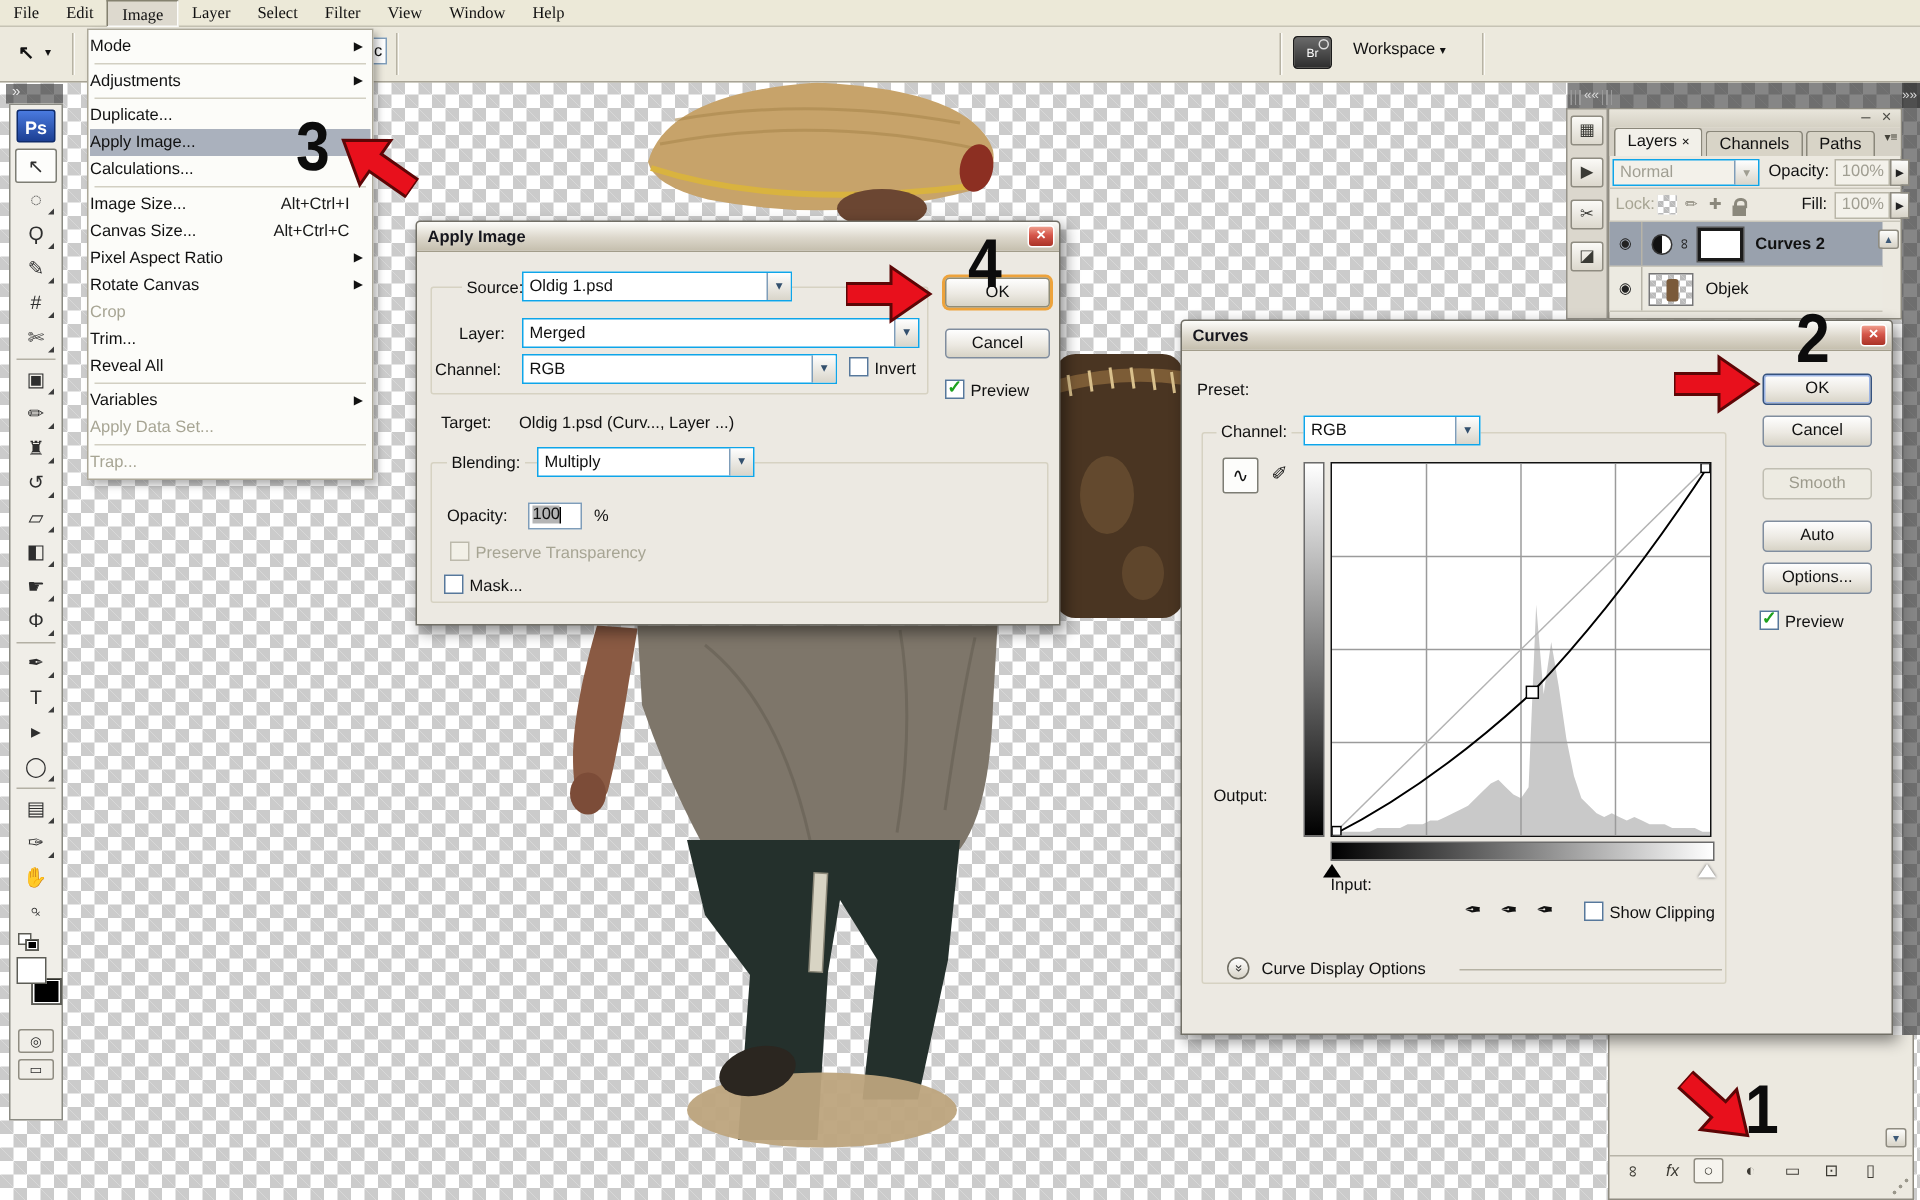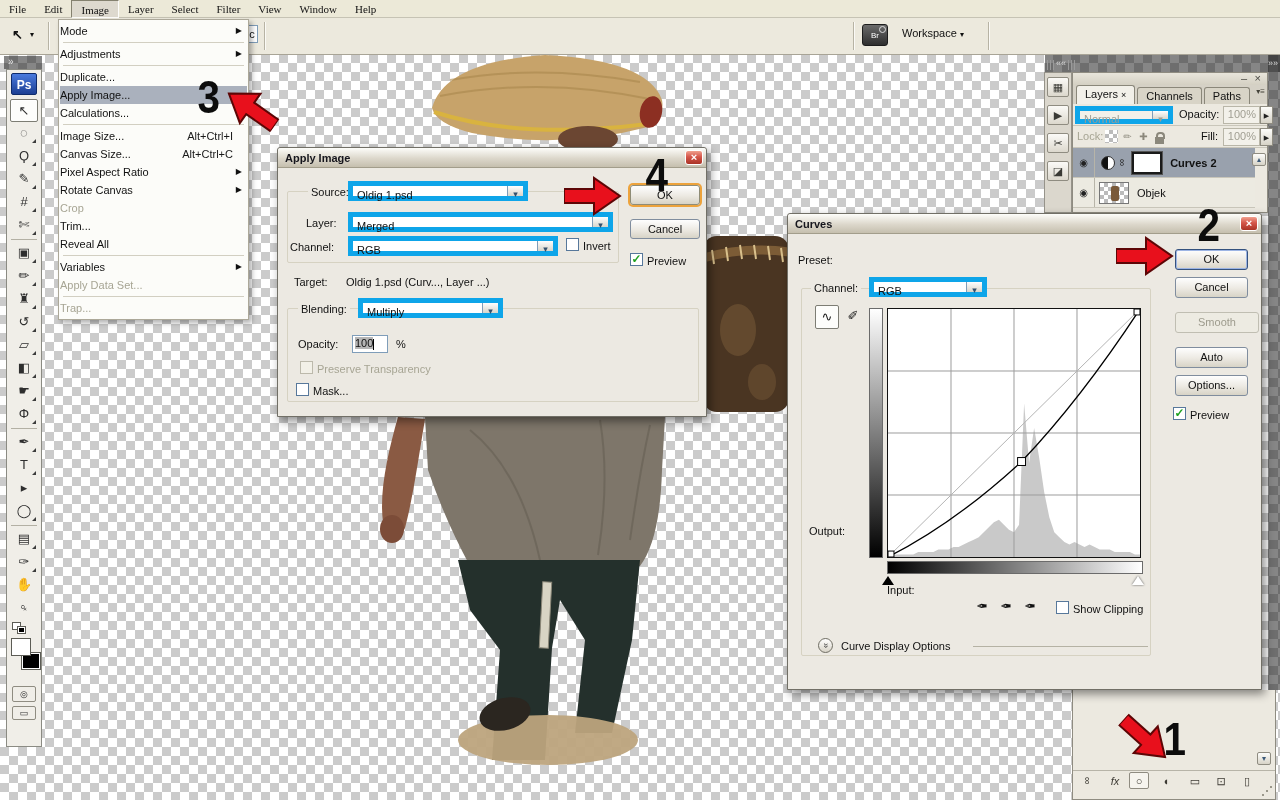--- a/index.html
+++ b/index.html
@@ -45,21 +45,21 @@
   .swatch{position:absolute;border:1px solid #5c5c55;box-shadow:0 0 0 1px #fff inset;}
   
   .dlg{position:absolute;background:#ece9e2;border:1px solid #716f66;border-radius:3px 3px 0 0;box-shadow:3px 4px 10px rgba(0,0,0,.45);}
   .titlebar{height:20px;display:flex;align-items:center;padding:0 3px 0 7px;font-weight:bold;font-size:11px;color:#16161d;
     background:linear-gradient(#fdfdfa,#dcd7cb 55%,#c5bfae);border-bottom:1px solid #a29d8b;border-radius:3px 3px 0 0;}
   .xbtn{margin-left:auto;width:18px;height:15px;background:linear-gradient(#f0a08e,#d5564a 45%,#aa3326);border:1px solid #fff;border-radius:3px;color:#fff;font-weight:bold;font-size:11px;line-height:12px;text-align:center;}
   .btn{position:absolute;background:linear-gradient(#fefefe,#ece9e2 55%,#d7d3c6);border:1px solid #808d9e;border-radius:3px;text-align:center;font-size:11px;line-height:19px;}
   .btn.okfocus{border:1px solid #8f8c76;box-shadow:0 0 0 2px #eda33c;}
   .btn.okdefault{border:1px solid #35527e;box-shadow:inset 0 0 0 1px #9cb4e4;}
   .btn.disabled{color:#9d9b8d;background:#edebe2;border:1px solid #c0beb2;}
-  .combo{position:absolute;background:#fff;border:5px solid #0ea5e9;height:20px;line-height:18px;padding-left:4px;}
+  .combo{position:absolute;background:#fff;border:1px solid #0ea5e9;height:20px;line-height:18px;padding-left:4px;}
   .combo .ar{position:absolute;right:0;top:0;bottom:0;width:16px;background:linear-gradient(#fefefe,#d9d5ca);border-left:1px solid #7f9db9;color:#33506e;text-align:center;font-size:9px;line-height:17px;}
   .combo.dis{background:#f3f1ea;color:#a09e92;}
   .combo.dis .ar{color:#a09e92;}
   .ckb{position:absolute;width:13px;height:13px;border:1px solid #57789b;background:#fff;text-align:center;}
   .ckb i{font-style:normal;color:#1ea11e;font-weight:bold;font-size:12px;line-height:11px;position:relative;top:-1px;}
   .ckb.dis{border-color:#bcb9ab;background:#f2f0e7;}
   .grp{position:absolute;border:1px solid #d6d2c2;border-radius:2px;}
   .lab{position:absolute;white-space:nowrap;}
   .dim{color:#a7a594;}
   
@@ -249,21 +249,21 @@
 </div>
 
 <div class="dlg" style="left:787px;top:213px;width:475px;height:477px;z-index:45;">
   <div class="titlebar">
     <span>Curves</span>
     <div class="xbtn">×</div>
   </div>
   <span class="lab" style="left:10px;top:40px;">Preset:</span>
   <div class="btn okdefault" style="left:387px;top:35px;width:73px;height:21px;">OK</div>
   <div class="btn" style="left:387px;top:63px;width:73px;height:21px;">Cancel</div>
-  <div class="btn disabled" style="left:387px;top:98px;width:84px;height:21px;">Smooth</div>
+  <div class="btn disabled" style="left:387px;top:98px;width:73px;height:21px;">Smooth</div>
   <div class="btn" style="left:387px;top:133px;width:73px;height:21px;">Auto</div>
   <div class="btn" style="left:387px;top:161px;width:73px;height:21px;">Options...</div>
   <div class="ckb" style="left:385px;top:193px;"><i>✓</i></div>
   <span class="lab" style="left:402px;top:195px;">Preview</span>
 
   <div class="grp" style="left:13px;top:74px;width:350px;height:368px;"></div>
   <span class="lab" style="left:23px;top:68px;background:#ece9e2;padding:0 3px;">Channel:</span>
   <div class="combo" style="left:81px;top:63px;width:118px;">
     <span>RGB</span><span class="ar">▾</span>
   </div>

